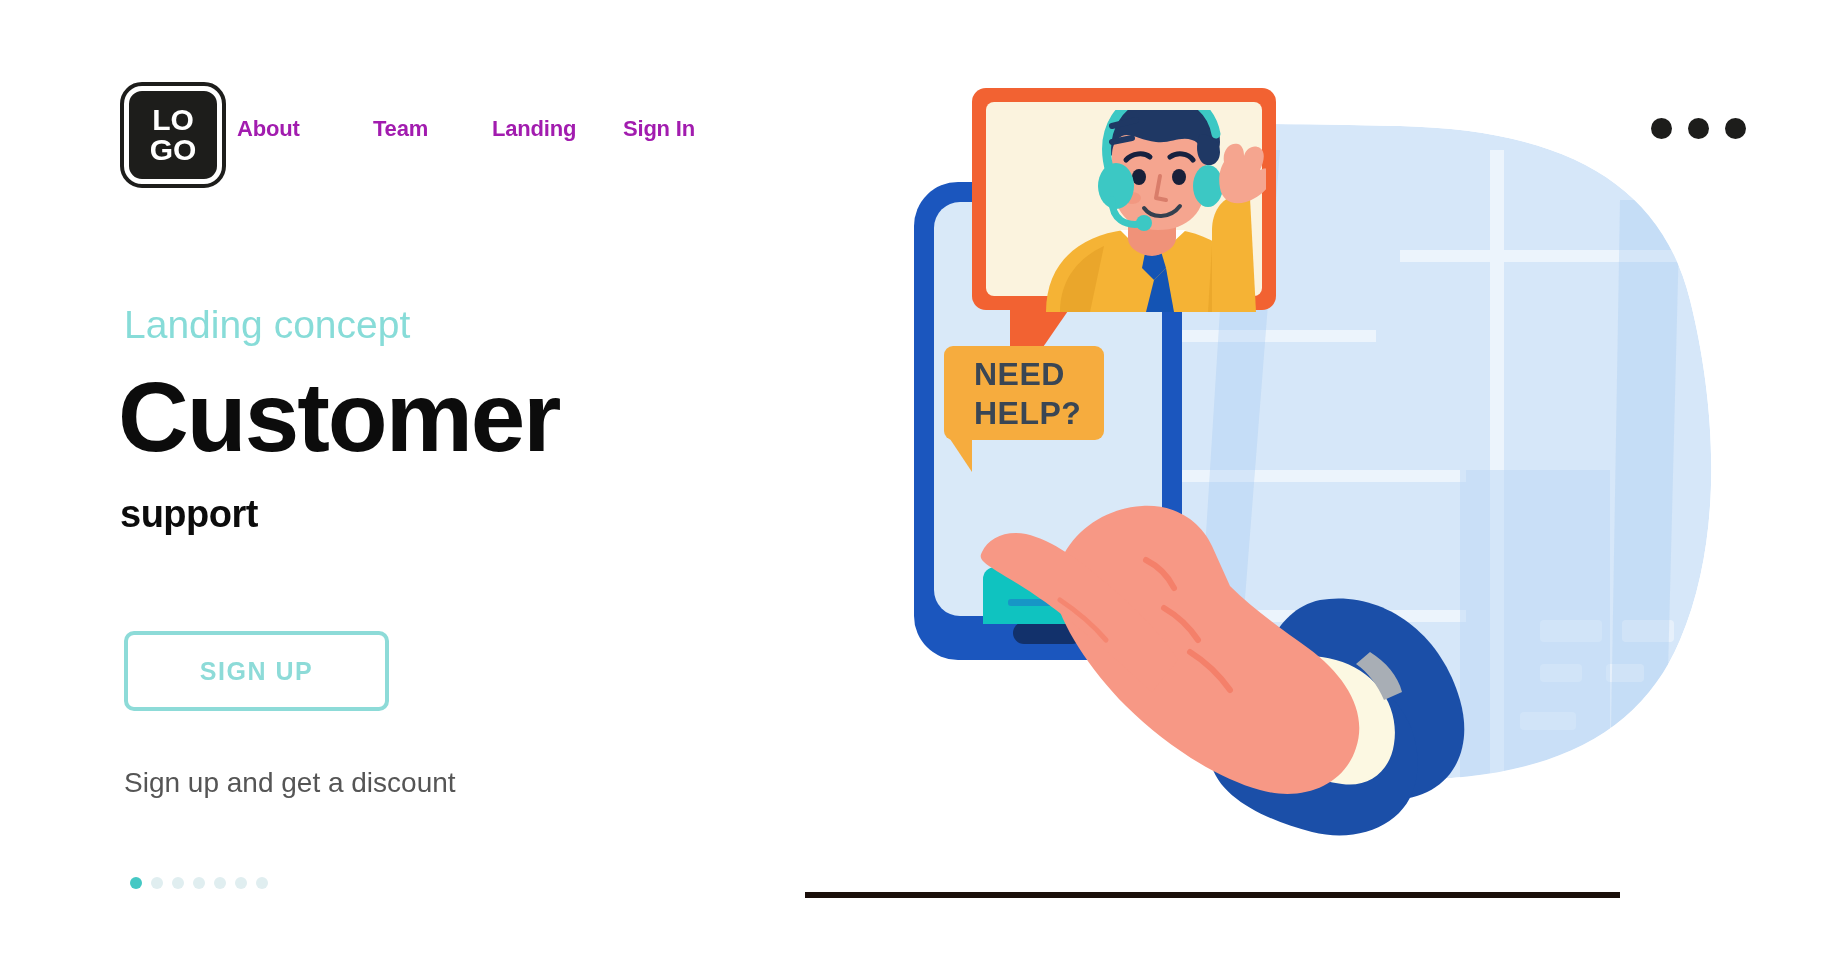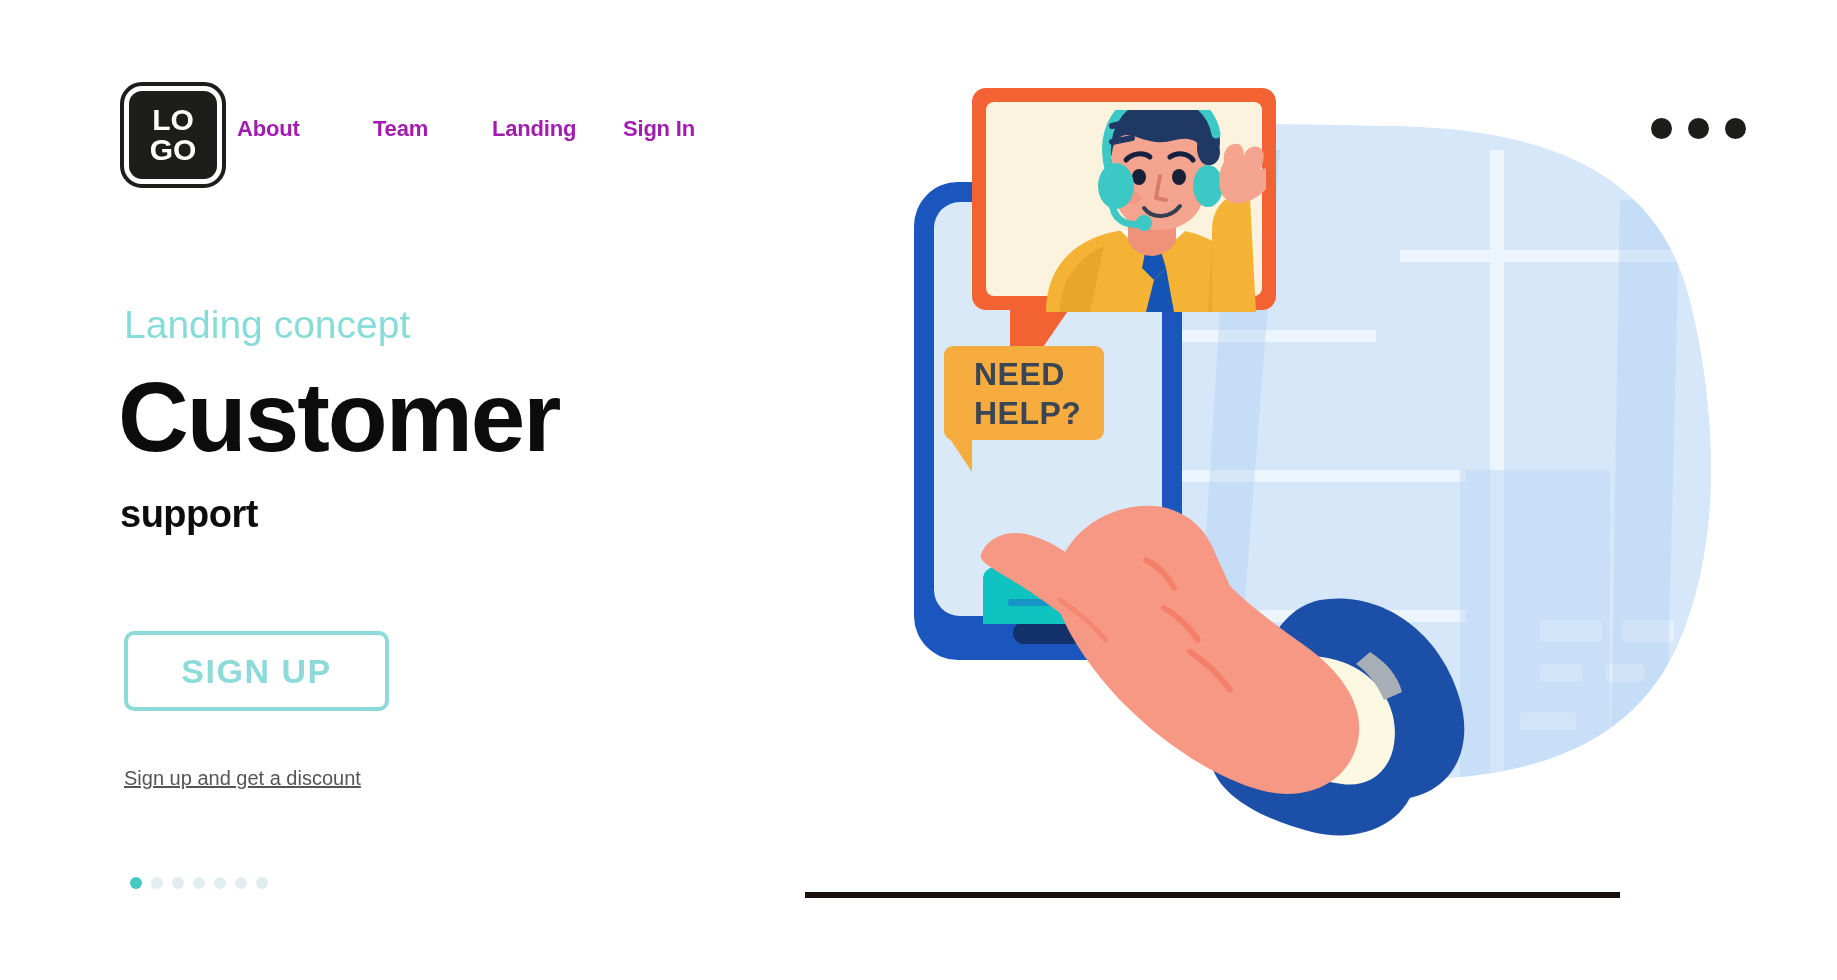--- a/index.html
+++ b/index.html
@@ -62,25 +62,25 @@
   }
   .signup-btn {
     position:absolute; left:124px; top:631px;
     width:265px; height:80px;
     border:4px solid #8ddbd8; border-radius:10px;
     background:transparent;
     display:flex; align-items:center; justify-content:center;
     cursor:pointer;
   }
   .signup-btn span {
-    color:#8ddbd8; font-size:34px; font-weight:bold; letter-spacing:1.5px;
+    color:#8ddbd8; font-size:25px; font-weight:bold; letter-spacing:1.5px;
   }
   .discount {
     position:absolute; left:124px; top:767px;
-    font-size:20px; color:#555555;text-decoration:underline;
+    font-size:28px; color:#555555;
   }
   .dots-row {
     position:absolute; left:130px; top:877px;
     display:flex; gap:9px;
   }
   .pdot { width:12px; height:12px; border-radius:50%; background:#e0eef0; }
   .pdot.active { background:#45c8c4; }
 
   
   .illus { position:absolute; left:760px; top:0px; width:1077px; height:980px; }

